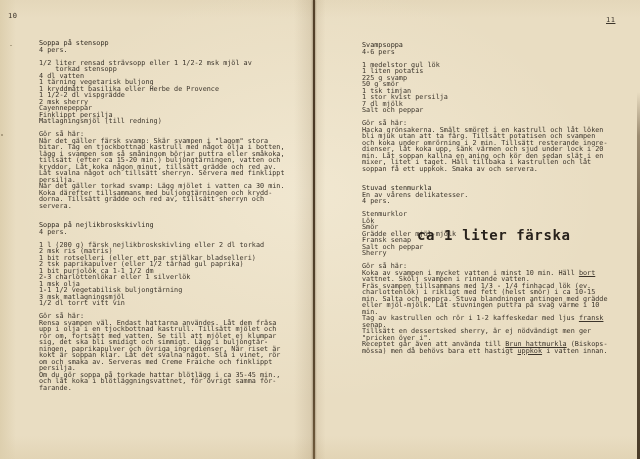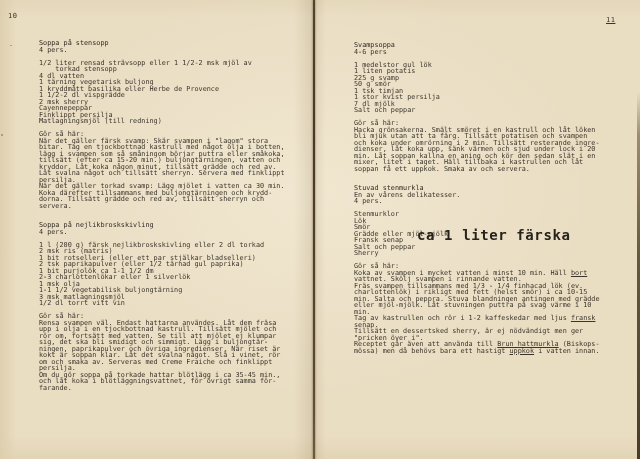--- a/index.html
+++ b/index.html
@@ -60,21 +60,21 @@
   .page-number.left  { left: 8px;  top: 12px; text-align: right; }
   .page-number.right { left: 606px; top: 16px; text-decoration: underline; }
   .text-block {
     position: absolute;
     font-size: 6.8px;
     line-height: 6.5px;
     white-space: pre;
     letter-spacing: 0;
   }
   #left-text  { left: 39px;  top: 40px; }
-  #right-text { left: 354px; top: 42px; }
+  #right-text { left: 362px; top: 42px; }
   .line { height: 6.5px; white-space: pre; }
   .line.bold { font-weight: normal; color: #2f2921; }
   .u { text-decoration: underline; text-underline-offset: 1px; }
   .annotation {
     position: absolute;
     left: 417px; top: 207px;
     font-family: "DejaVu Sans Mono", "Liberation Mono", monospace;
     font-weight: bold;
     font-size: 14px;
     letter-spacing: .6px;

